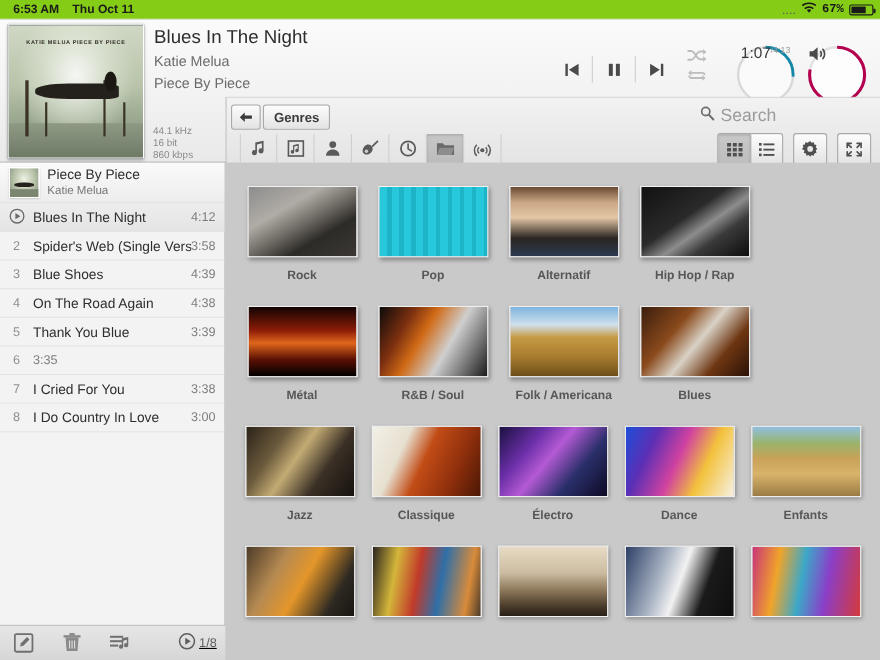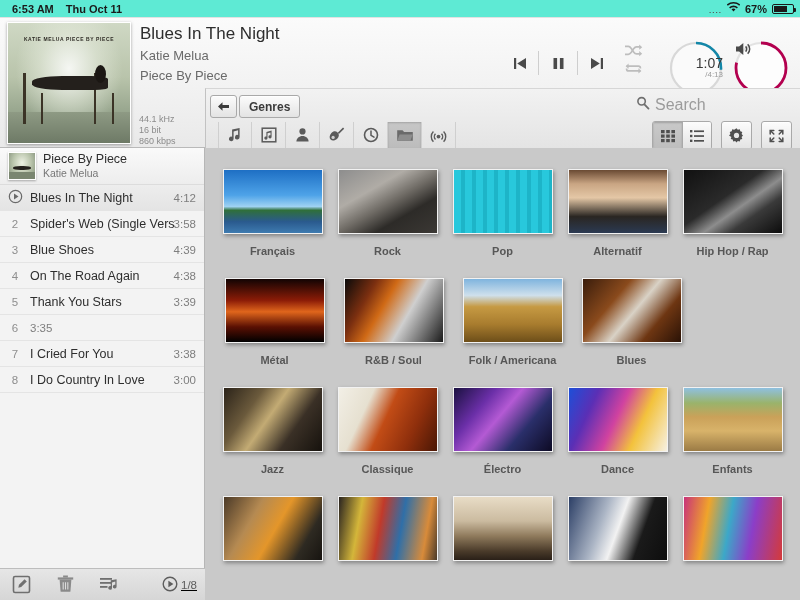--- a/index.html
+++ b/index.html
@@ -8,21 +8,21 @@
     font-family: "Liberation Sans", sans-serif;
     overflow: hidden;
     background: #c9c9c9;
     -webkit-font-smoothing: antialiased;
   }
   #app { position: relative; width: 800px; height: 600px; }
 
   
   .statusbar {
     position: absolute; top: 0; left: 0; width: 800px; height: 18px;
-    background: #5eead4;
+    background: #84cc16;
     display: flex; align-items: center;
     font-size: 11px; font-weight: bold; color: #1a1a1a;
     padding: 0 6px;
     border-bottom: 1px solid #e2e2e2;
   }
   .sb-time { margin-left: 6px; }
   .sb-date { margin-left: 12px; }
   .sb-right { margin-left: auto; display: flex; align-items: center; gap: 5px; }
   .sb-dots { letter-spacing: 1px; font-size: 8px; color: #555; position: relative; top: 2px;}
   .sb-batt {
@@ -90,21 +90,21 @@
   .tbtn {
     width: 38px; height: 38px; display: flex; align-items: center; justify-content: center;
     color: #4a4a4a;
   }
   .tsep { width: 1px; height: 24px; background: #cecece; }
   .shufrep { position: absolute; left: 624px; top: 26px; display:flex; flex-direction:column; align-items:center; gap:5px; }
   .shufrep svg { display:block; }
 
   .ring { position: absolute; width: 54px; height: 54px; }
   .ring svg { position:absolute; inset:0; }
-  .ring .inner { position:absolute; inset:0; display:flex; flex-direction:column; align-items:flex-end; justify-content:center; }
+  .ring .inner { position:absolute; inset:0; display:flex; flex-direction:row; align-items:flex-start; justify-content:center; }
   .ring .cur { font-size: 14px; color: #3a3a3a; line-height: 14px; }
   .ring .tot { font-size: 8px; color: #9a9a9a; line-height: 10px; }
   #progress-ring { left: 669px; top: 23px; }
   #volume-ring { left: 734px; top: 23px; }
 
   
   .libbar {
     position: absolute; top: 88px; left: 205px; width: 595px; height: 60px;
     background: linear-gradient(to bottom,#f2f2f2,#e4e4e4);
     border-left: 1px solid #c2c2c2;
@@ -210,21 +210,21 @@
   <div class="statusbar">
     <span class="sb-time">6:53 AM</span>
     <span class="sb-date">Thu Oct 11</span>
     <span class="sb-right">
       <span class="sb-dots">....</span>
       <span>
         <svg width="13" height="11" viewBox="0 0 13 11">
             <path d="M6.5 9.6l2-2.4a3.2 3.2 0 0 0-4 0zM6.5 5.3c1.3 0 2.5.45 3.4 1.2l1-1.25A7 7 0 0 0 6.5 3.6a7 7 0 0 0-4.4 1.65l1 1.25A5.3 5.3 0 0 1 6.5 5.3zM6.5 1.6c2.2 0 4.2.78 5.7 2.05l1-1.25A10.6 10.6 0 0 0 6.5 0 10.6 10.6 0 0 0-.2 2.4l1 1.25A8.9 8.9 0 0 1 6.5 1.6z" fill="#1a1a1a"></path>
           </svg>
       </span>
-      <span style="font-size:11px;font-weight:bold;">67%</span>
+      <span style="font-size:11px;font-weight:bold;font-family:Liberation Mono, monospace;">67%</span>
       <span class="sb-batt">
           <i></i>
         </span>
     </span>
   </div>
 
   <div class="player">
 
     <div class="cover">
       <div class="art"></div>
@@ -454,21 +454,21 @@
           <div class="nm">Blue Shoes</div>
           <div class="dur">4:39</div>
         </div>
         <div class="track">
           <div class="num">4</div>
           <div class="nm">On The Road Again</div>
           <div class="dur">4:38</div>
         </div>
         <div class="track">
           <div class="num">5</div>
-          <div class="nm">Thank You Stars</div>
+          <div class="nm">Thank You Blue</div>
           <div class="dur">3:39</div>
         </div>
         <div class="track">
           <div class="num">6</div>
           <div class="dur">3:35</div>
         </div>
         <div class="track">
           <div class="num">7</div>
           <div class="nm">I Cried For You</div>
           <div class="dur">3:38</div>
@@ -516,26 +516,20 @@
         </span>
         <span>1/8</span>
       </div>
     </div>
   </div>
 
   <div class="grid" id="genre-grid">
       <div class="grow">
         <div class="cell">
           <div class="thumbwrap">
-            <div class="ph" style="background: linear-gradient(rgb(30, 111, 196) 0%, rgb(78, 163, 232) 40%, rgb(159, 210, 242) 58%, rgb(47, 111, 58) 64%, rgb(42, 90, 142) 82%, rgb(62, 123, 176) 100%);"></div>
-          </div>
-          <div class="cap">Français</div>
-        </div>
-        <div class="cell">
-          <div class="thumbwrap">
             <div class="ph" style="background: linear-gradient(150deg, rgb(141, 141, 141) 0%, rgb(176, 172, 166) 32%, rgb(110, 106, 100) 52%, rgb(45, 43, 40) 70%, rgb(59, 56, 52) 100%);"></div>
           </div>
           <div class="cap">Rock</div>
         </div>
         <div class="cell">
           <div class="thumbwrap">
             <div class="ph" style="background: repeating-linear-gradient(90deg, rgb(40, 200, 220) 0px, rgb(40, 200, 220) 7px, rgb(29, 180, 200) 7px, rgb(29, 180, 200) 11px), linear-gradient(rgb(44, 205, 224), rgb(21, 164, 186));"></div>
           </div>
           <div class="cap">Pop</div>
         </div>

